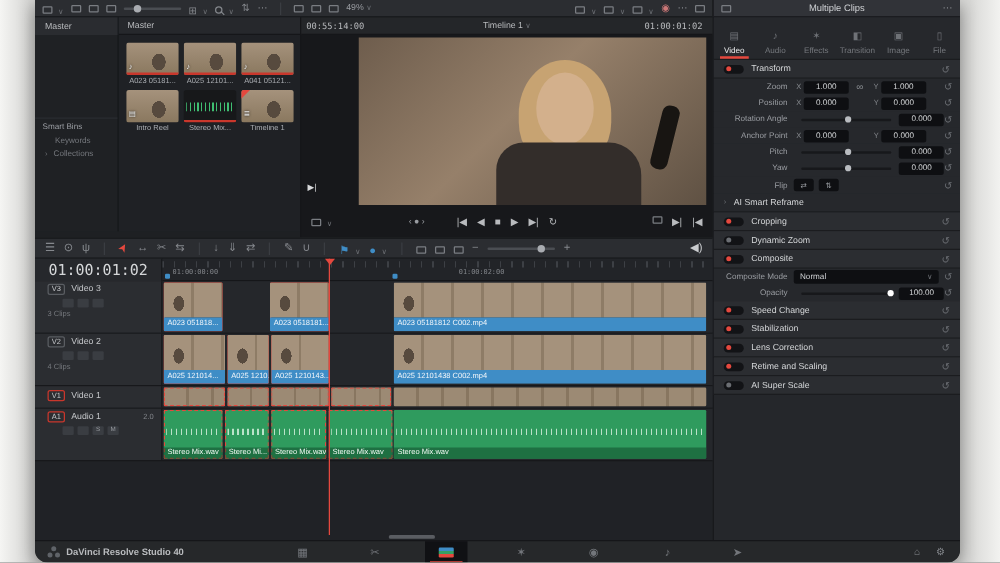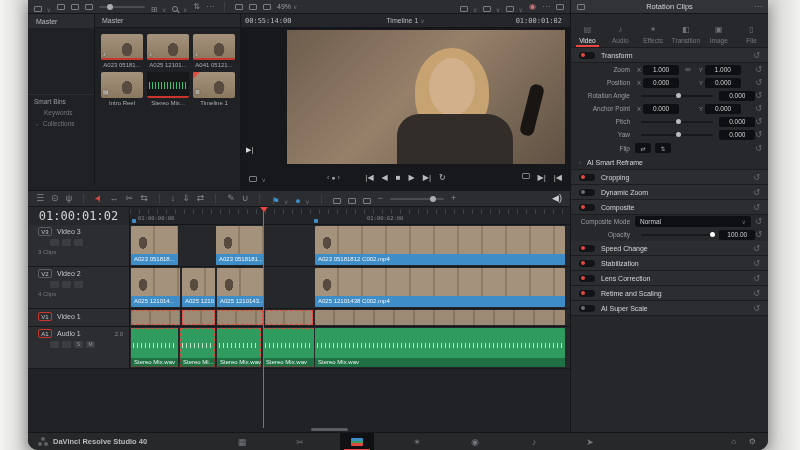--- a/index.html
+++ b/index.html
@@ -183,21 +183,21 @@
       <span><span class="sq"></span> <span class="chev">∨</span></span>
       <span><span class="sq"></span> <span class="chev">∨</span></span>
       <span class="ic" style="color:#c77;">◉</span>
       <span class="ic">⋯</span>
       <span class="sq"></span>
     </div>
 
     <div class="insp">
       <div class="insp-head">
         <span class="sq"></span>
-        <span class="insp-title">Rotation Clips</span>
+        <span class="insp-title">Multiple Clips</span>
         <span class="ic">⋯</span>
       </div>
       <div class="insp-tabs">
         <div class="itab active"><span class="ic">▤</span><span class="lbl">Video</span></div>
         <div class="itab"><span class="ic">♪</span><span class="lbl">Audio</span></div>
         <div class="itab"><span class="ic">✶</span><span class="lbl">Effects</span></div>
         <div class="itab"><span class="ic">◧</span><span class="lbl">Transition</span></div>
         <div class="itab"><span class="ic">▣</span><span class="lbl">Image</span></div>
         <div class="itab"><span class="ic">▯</span><span class="lbl">File</span></div>
       </div>

